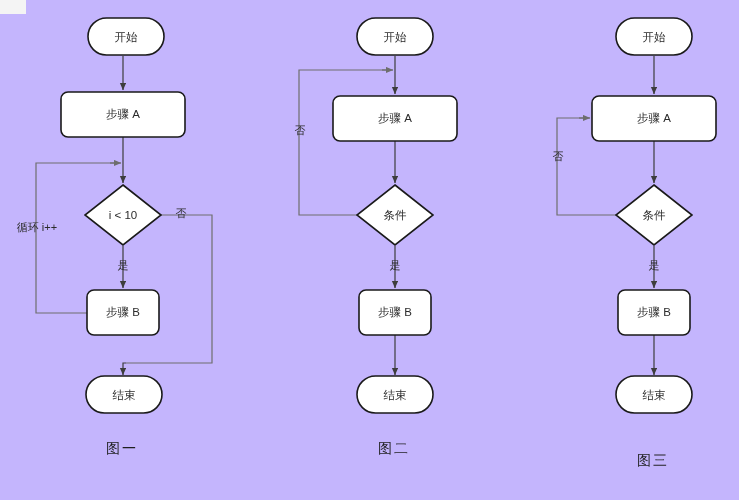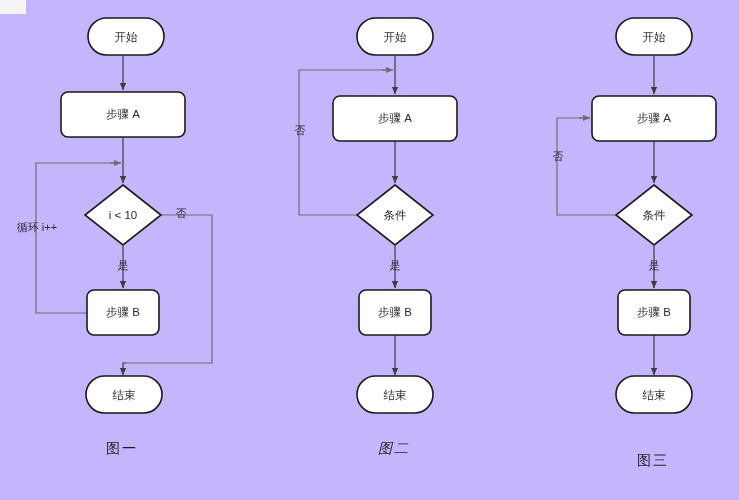--- a/index.html
+++ b/index.html
@@ -182,17 +182,17 @@
 
       <rect class="oval" x="616" y="376" width="76" height="37" rx="18.5" ry="18.5"></rect>
       <text class="nodetext" x="654" y="395.5">结束</text>
 
       <text class="edgelabel" x="654" y="266">是</text>
       <text class="edgelabel" x="558" y="157">否</text>
     </g>
   </svg>
 
   <div class="caption" style="left:106px; top:440px;">图一</div>
-  <div class="caption" style="left:378px; top:440px;font-style:italic;">图二</div>
+  <div class="caption" style="left:378px; top:440px;">图二</div>
   <div class="caption" style="left:637px; top:452px;">图三</div>
 
 
 </div>
 
 </body></html>

